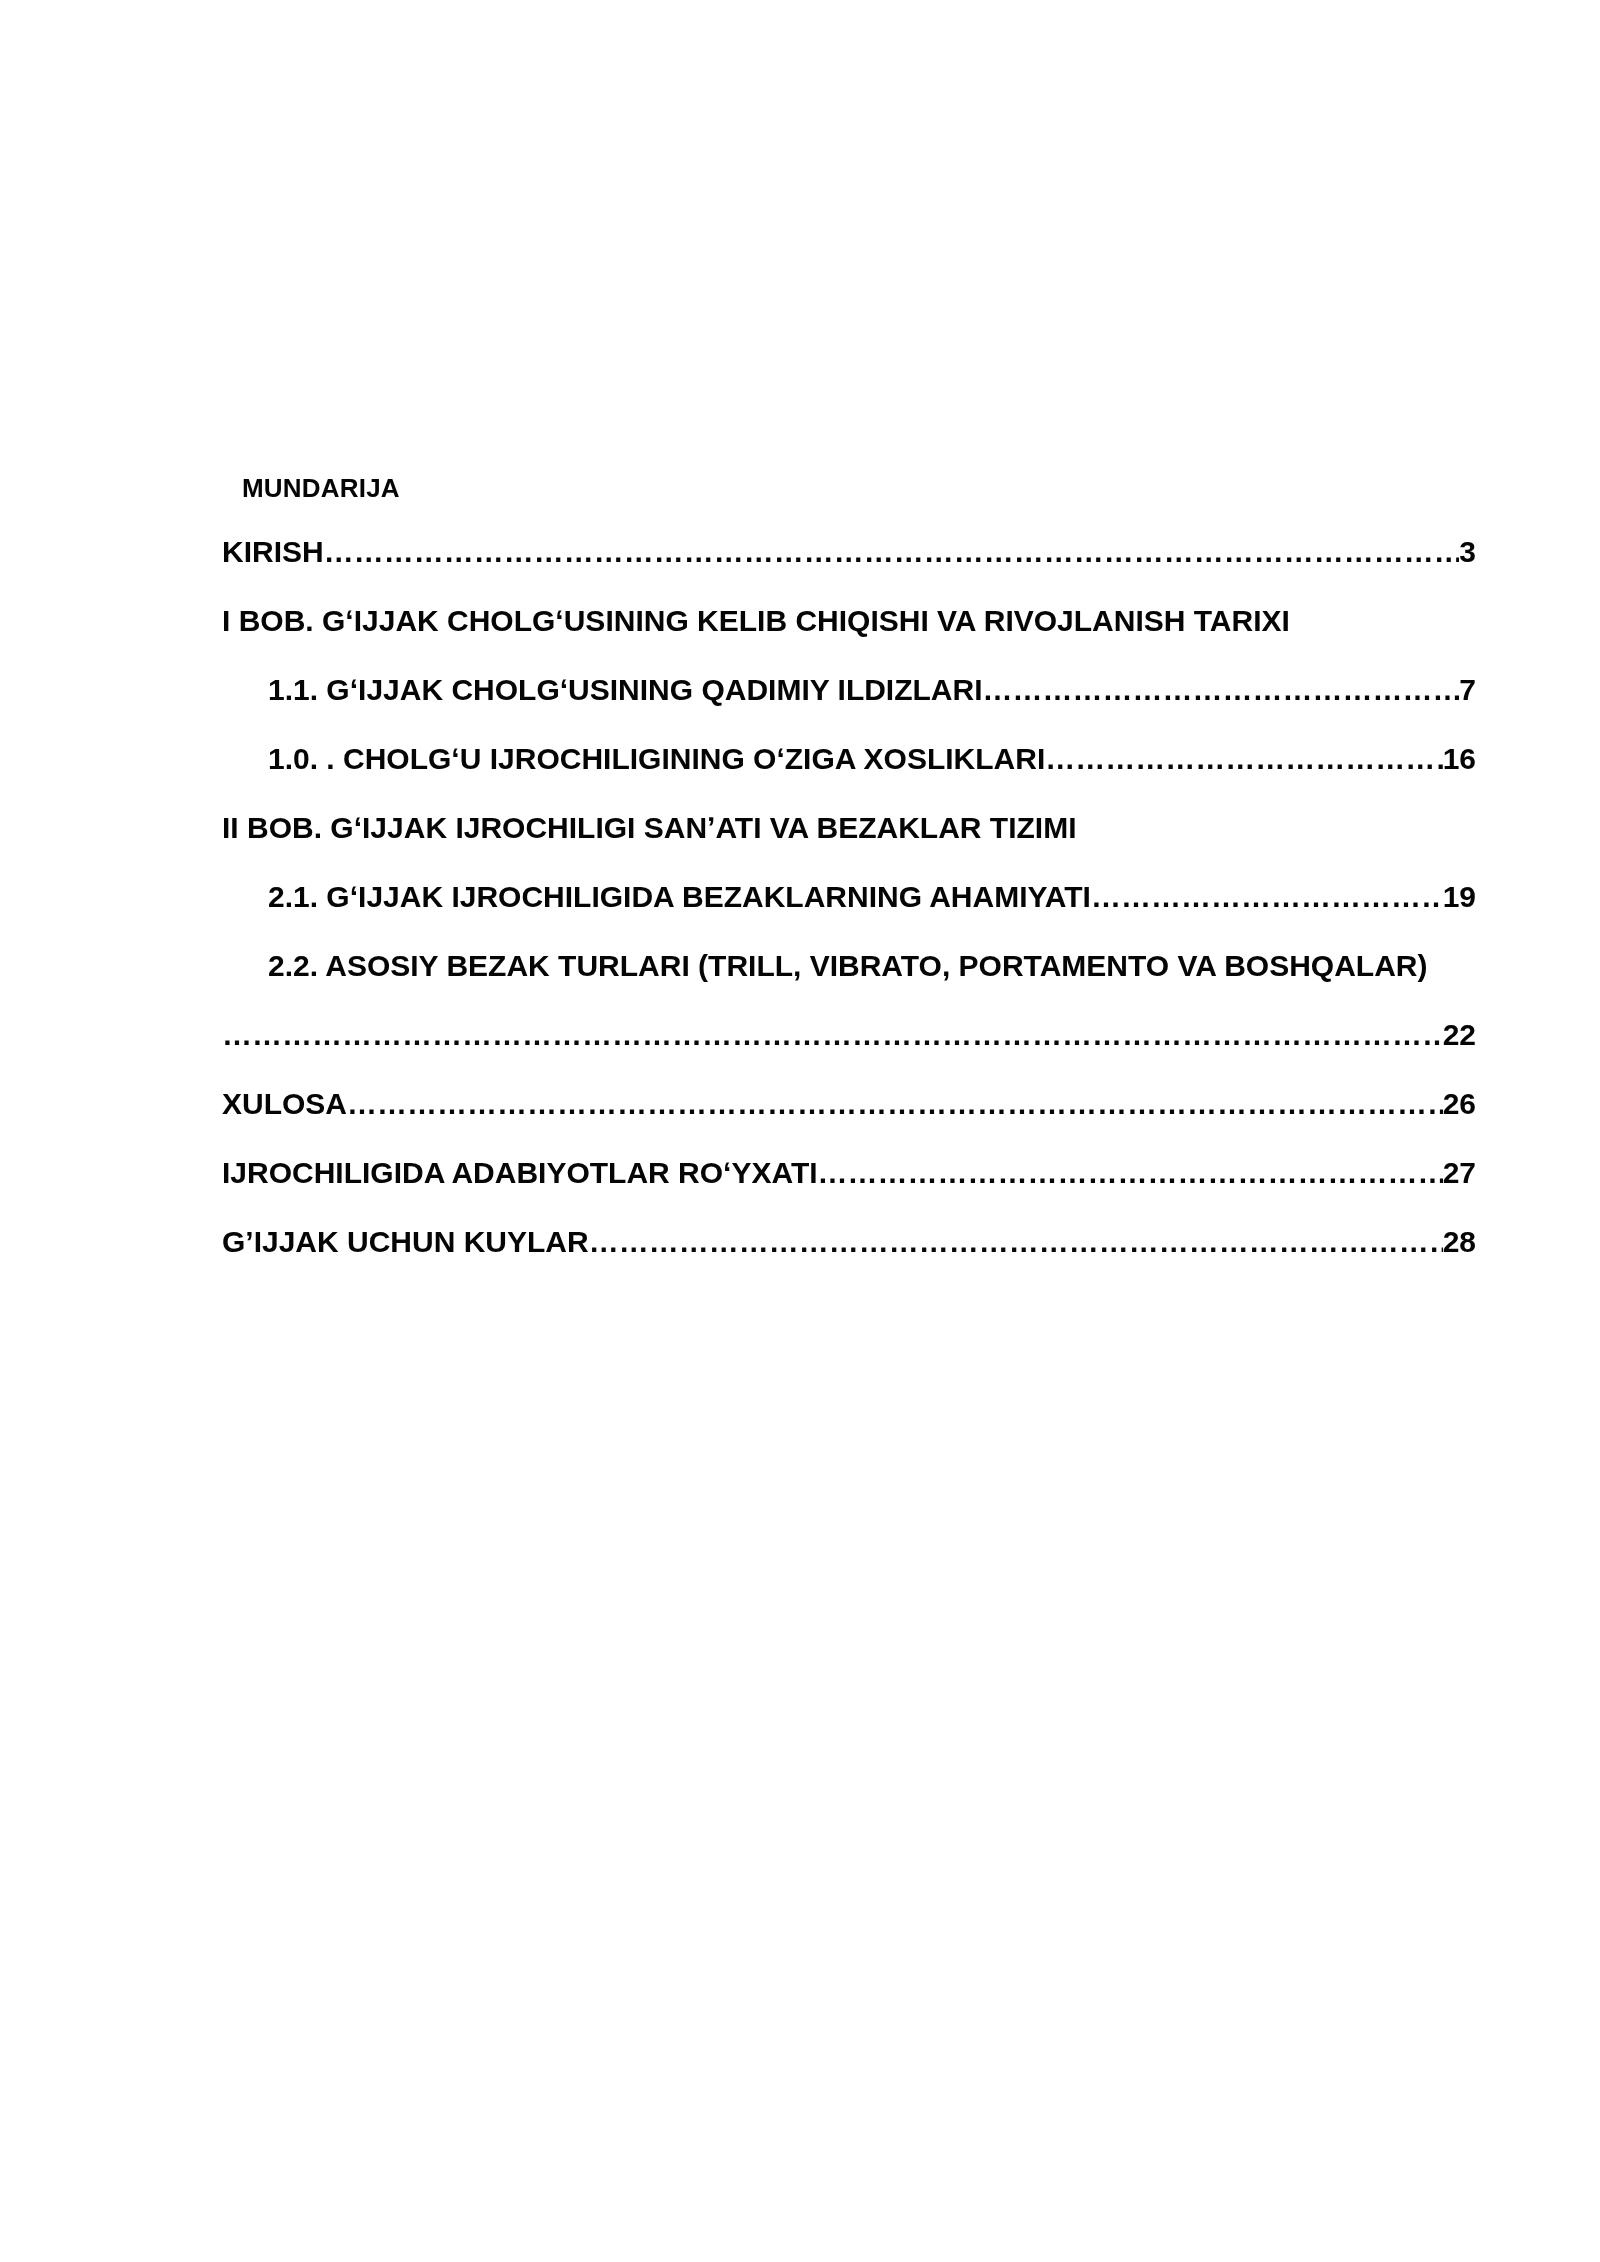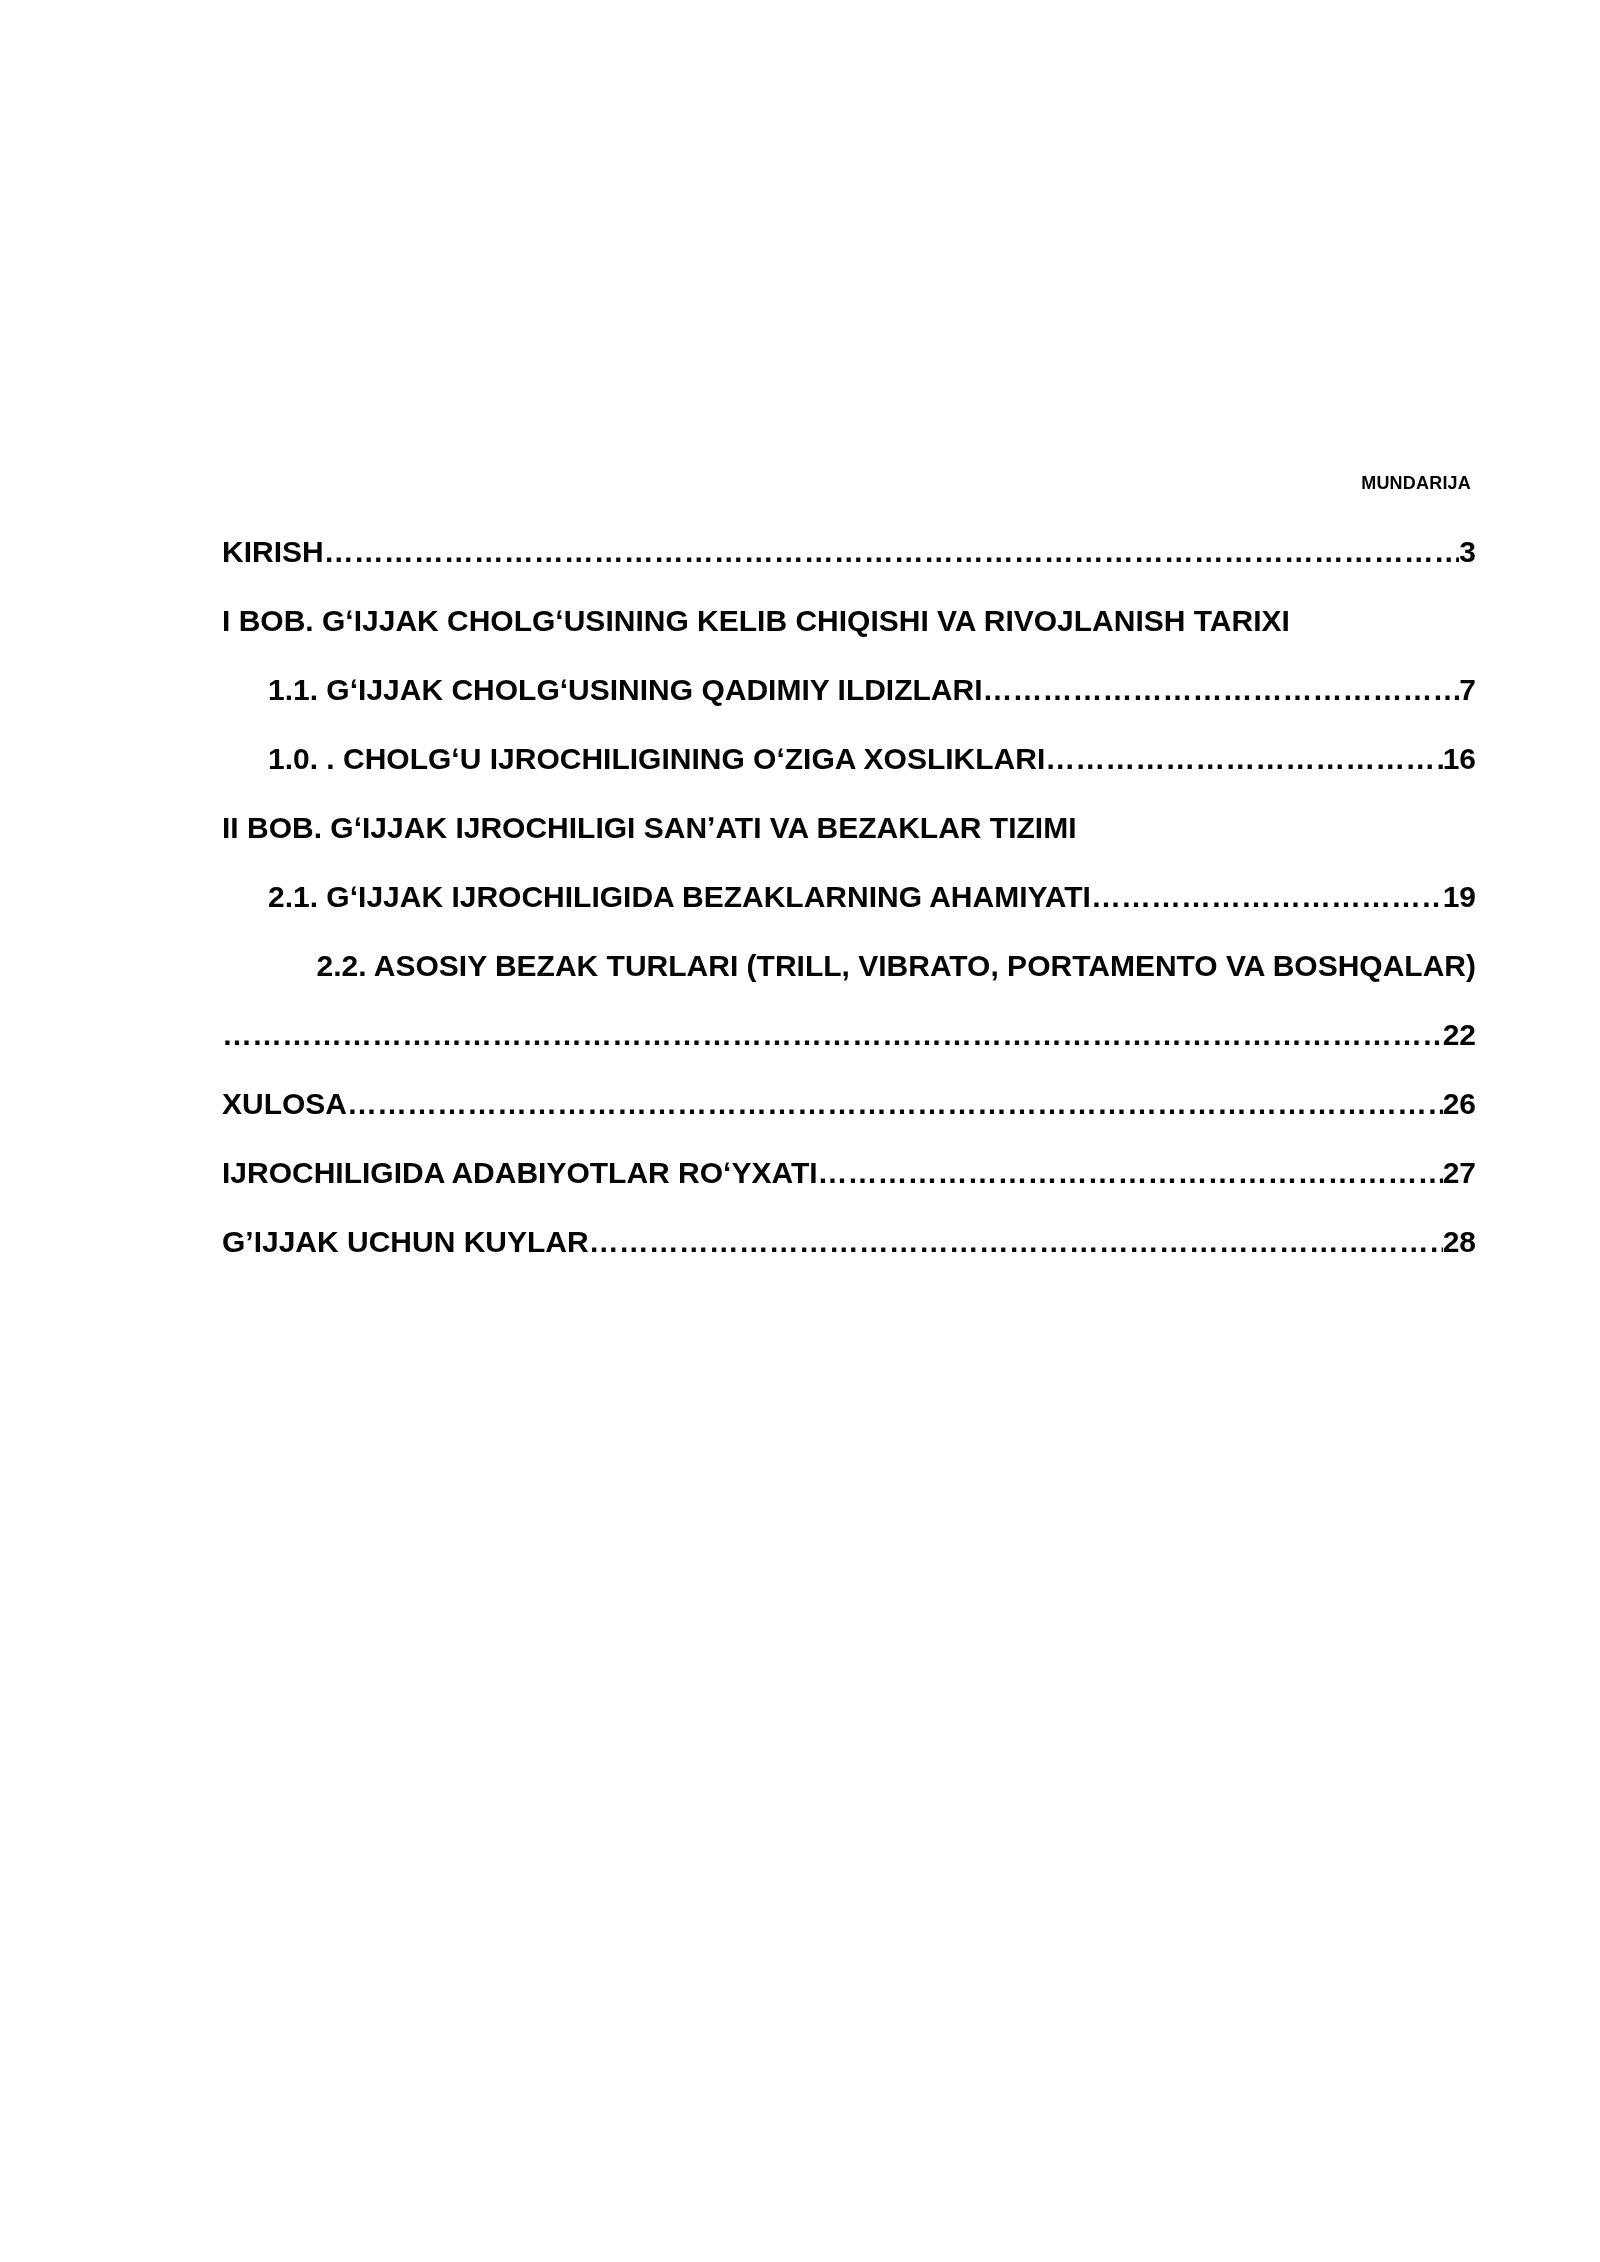--- a/index.html
+++ b/index.html
@@ -12,44 +12,43 @@
     width: 1600px;
     height: 2262px;
     background: #ffffff;
     color: #050505;
     font-family: "Liberation Sans", sans-serif;
     font-weight: bold;
     overflow: hidden;
   }
   .toc-title {
     position: absolute;
-    left: 217px;
+    left: 242px;
     top: 473px;
     width: 1254px;
-    text-align: right;
-    font-size: 18px;
+    text-align: left;
+    font-size: 26px;
     letter-spacing: 0.2px;
   }
   .toc {
     position: absolute;
     left: 222px;
     top: 517px;
     width: 1254px;
     font-size: 30px;
   }
   .toc-row {
     display: flex;
     align-items: baseline;
     height: 69px;
     line-height: 69px;
     white-space: nowrap;
   }
   .toc-row.indent {
     padding-left: 46px;
-    justify-content: flex-end;
   }
   .entry-label {
     flex: 0 0 auto;
     white-space: nowrap;
   }
   .leader {
     flex: 1 1 auto;
     min-width: 0;
     overflow: hidden;
     white-space: nowrap;

